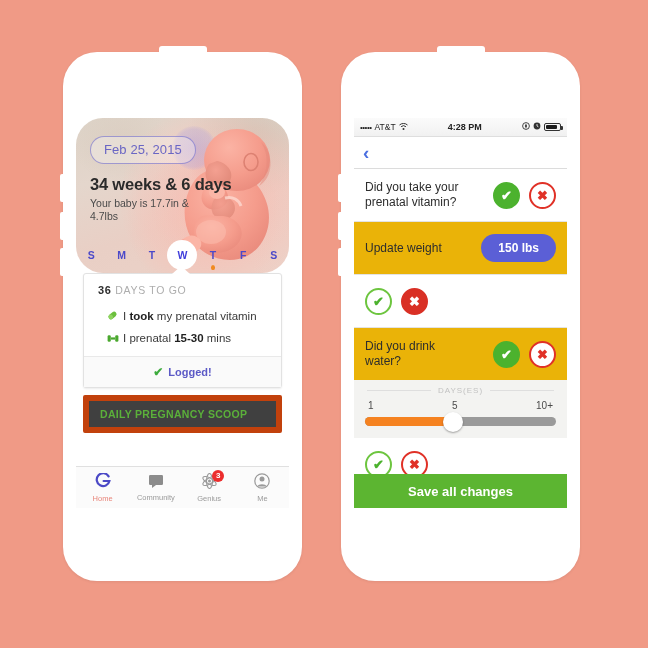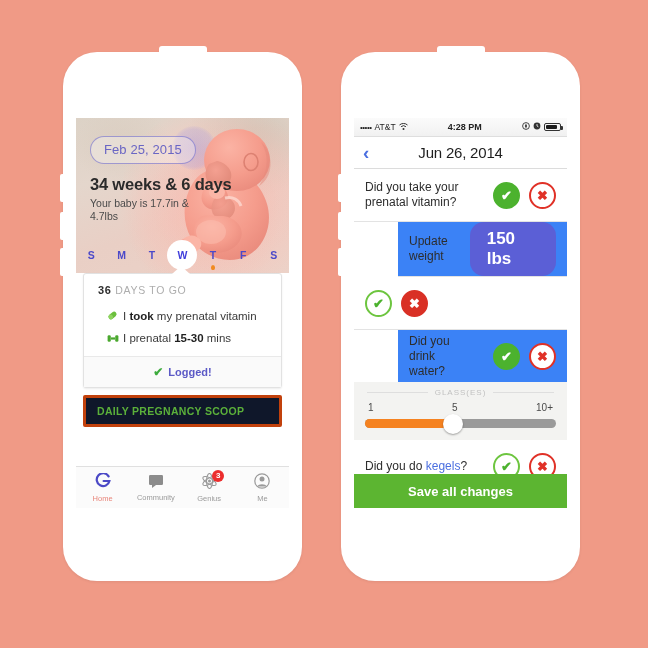--- a/index.html
+++ b/index.html
@@ -64,20 +64,21 @@
   
   .hero {
     position: relative;
     height: 155px;
     overflow: hidden;
     background:
       radial-gradient(ellipse 70px 55px at 22% 18%, rgba(214,200,186,.55), rgba(214,200,186,0) 70%),
       radial-gradient(ellipse 90px 80px at 82% 14%, rgba(176,170,150,.45), rgba(176,170,150,0) 72%),
       radial-gradient(ellipse 110px 120px at 60% 65%, rgba(244,180,165,.45), rgba(244,180,165,0) 70%),
       linear-gradient(160deg,#dcd2c6 0%,#e4d6cc 30%,#e9cfc5 60%,#ecd2c8 100%);
+    border-radius: 27px;
   }
   
   .halo {
     position: absolute;
     border-radius: 50%;
     pointer-events: none;
   }
   .halo-outer {
     left: 44px; top: -16px; width: 196px; height: 196px;
     background: radial-gradient(circle at 50% 50%, rgba(248,196,186,.55) 0%, rgba(248,196,186,.32) 55%, rgba(248,196,186,0) 72%);
@@ -239,22 +240,22 @@
     gap: 5px;
     padding: 8px 0;
     font-size: 11px;
     color: #5b59c6;
     font-weight: bold;
   }
   .tick-green { color: #3cab3c; font-size: 12px; font-weight: bold; }
 
   .scoop {
     margin: 7px 7px 0;
-    background: #0f172a;
-    border: 3px solid #c2410c;
+    background: #404040;
+    border: 6px solid #c2410c;
     border-radius: 2px;
     padding: 7px 0 7px 11px;
     font-size: 10.5px;
     font-weight: bold;
     letter-spacing: .3px;
     color: #5bb03a;
   }
 
   
   .tabbar {
@@ -355,21 +356,21 @@
 
   .rows { position: relative; }
   .q-row {
     display: flex;
     align-items: center;
     padding: 0 11px;
     min-height: 52px;
     border-bottom: 1px solid #e3e3e3;
     background: #fff;
   }
-  .q-row.alt { background: #3b82f6; margin-left: 44px; }
+  .q-row.alt { background: #eab308; }
   .q-text {
     flex: 1;
     font-size: 12px;
     color: #2d2d2d;
     line-height: 1.25;
     padding-right: 22px;
   }
   .q-text .lnk { color: #4b6fe0; }
   .q-ctrls { display: flex; align-items: center; gap: 9px; }
 
@@ -387,21 +388,21 @@
   }
   .rb.yes-on  { background: #4cb game; }
   .rb.yes-on  { background: #4cb22e; color: #fff; border: 2px solid #4cb22e; }
   .rb.yes-off { background: #fff; color: #4cb22e; border: 2px solid #6dc53f; }
   .rb.no-on   { background: #d93025; color: #fff; border: 2px solid #d93025; }
   .rb.no-off  { background: #fff; color: #e03127; border: 2px solid #e03127; }
 
   .weight-pill {
     background: #5b5fd6;
     color: #fff;
-    font-size: 17px;
+    font-size: 12px;
     font-weight: bold;
     padding: 7px 17px;
     border-radius: 14px;
   }
 
   
   .slider-block { padding: 6px 11px 12px; background: #f3f3f1; }
   .sl-caption {
     display: flex;
     align-items: center;
@@ -674,21 +675,20 @@
               </svg>
           </span>
           <span class="battery">
               <i style="width:85%"></i>
             </span>
         </div>
       </div>
 
       <div class="navbar">
         <span class="nav-back">‹</span>
-        <span class="nav-title">Jun 26, 2014</span>
       </div>
 
       <div class="rows">
 
         <div class="q-row">
           <div class="q-text">Did you take your prenatal vitamin?</div>
           <div class="q-ctrls">
             <div class="rb yes-on">✔</div>
             <div class="rb no-off">✖</div>
           </div>
@@ -710,36 +710,35 @@
           <div class="q-text">Did you drink water?</div>
           <div class="q-ctrls">
             <div class="rb yes-on">✔</div>
             <div class="rb no-off">✖</div>
           </div>
         </div>
 
         <div class="slider-block">
           <div class="sl-caption">
             <span class="ln"></span>
-            <span>GLASS(ES)</span>
+            <span>DAYS(ES)</span>
             <span class="ln"></span>
           </div>
           <div class="sl-ticks">
             <span>1</span>
             <span>5</span>
             <span>10+</span>
           </div>
           <div class="sl-track">
             <div class="sl-fill" style="width: 46%;"></div>
             <div class="sl-knob" style="left: 46%;"></div>
           </div>
         </div>
 
         <div class="q-row">
-          <div class="q-text"><span>Did you do </span><span class="lnk">kegels</span><span>?</span></div>
           <div class="q-ctrls">
             <div class="rb yes-off">✔</div>
             <div class="rb no-off">✖</div>
           </div>
         </div>
       </div>
 
       <div class="save-bar">Save all changes</div>
     </div>
   </div>

